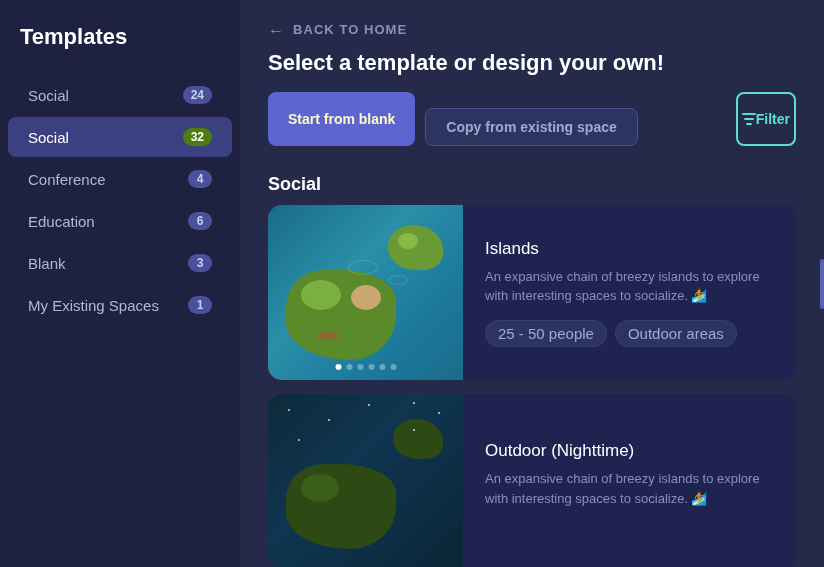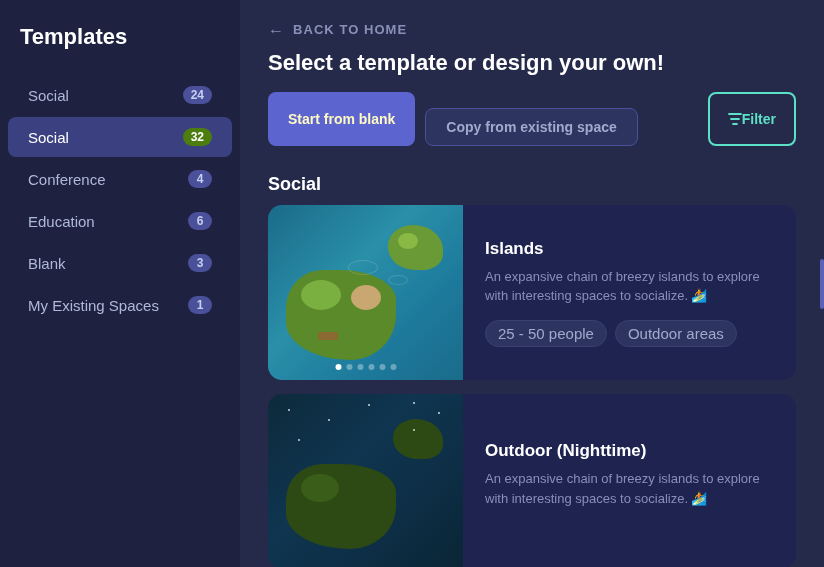--- a/index.html
+++ b/index.html
@@ -123,21 +123,21 @@
       font-weight: 600;
       cursor: pointer;
       border: 1px solid #4a5099;
       margin-top: 16px;
     }
     .btn-filter {
       background: transparent;
       color: #5ce0c8;
       border: 2px solid #5ce0c8;
       border-radius: 8px;
-      padding: 10px 18px;
+      padding: 10px 4px;
       font-size: 14px;
       font-weight: 600;
       cursor: pointer;
       display: flex;
       align-items: center;
       margin-left: auto;
       justify-content: center;
     }
 
     .section-label {
@@ -326,21 +326,21 @@
 
     .card-content {
       flex: 1;
       padding: 20px 22px;
       display: flex;
       flex-direction: column;
       justify-content: center;
     }
     .card-title {
       font-size: 17px;
-      font-weight: 700;
+      font-weight: 400;
       color: #fff;
       margin-bottom: 8px;
     }
     .card-desc {
       font-size: 13px;
       color: #8890b8;
       line-height: 1.5;
       margin-bottom: 14px;
     }
     .card-tags {

